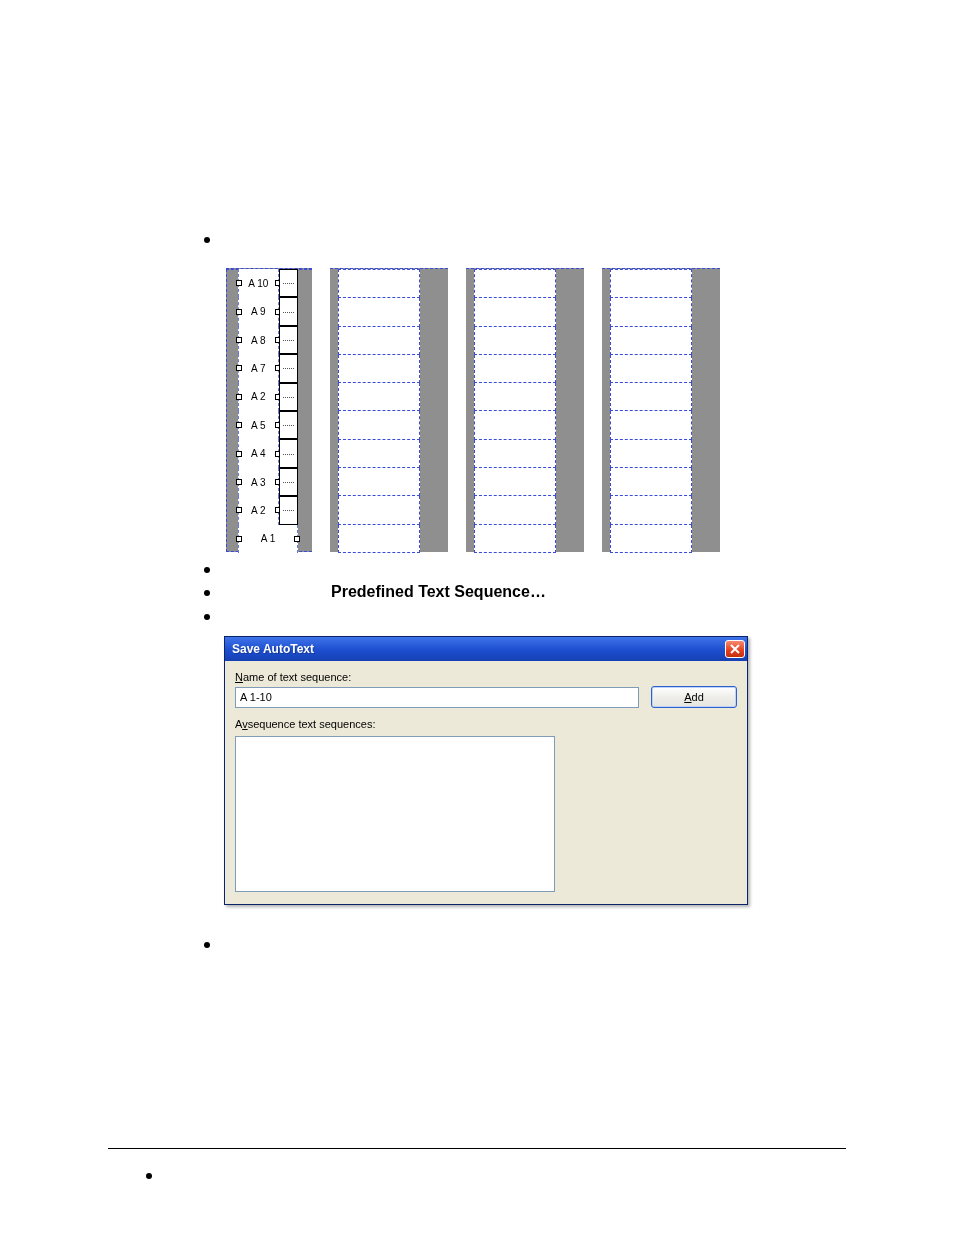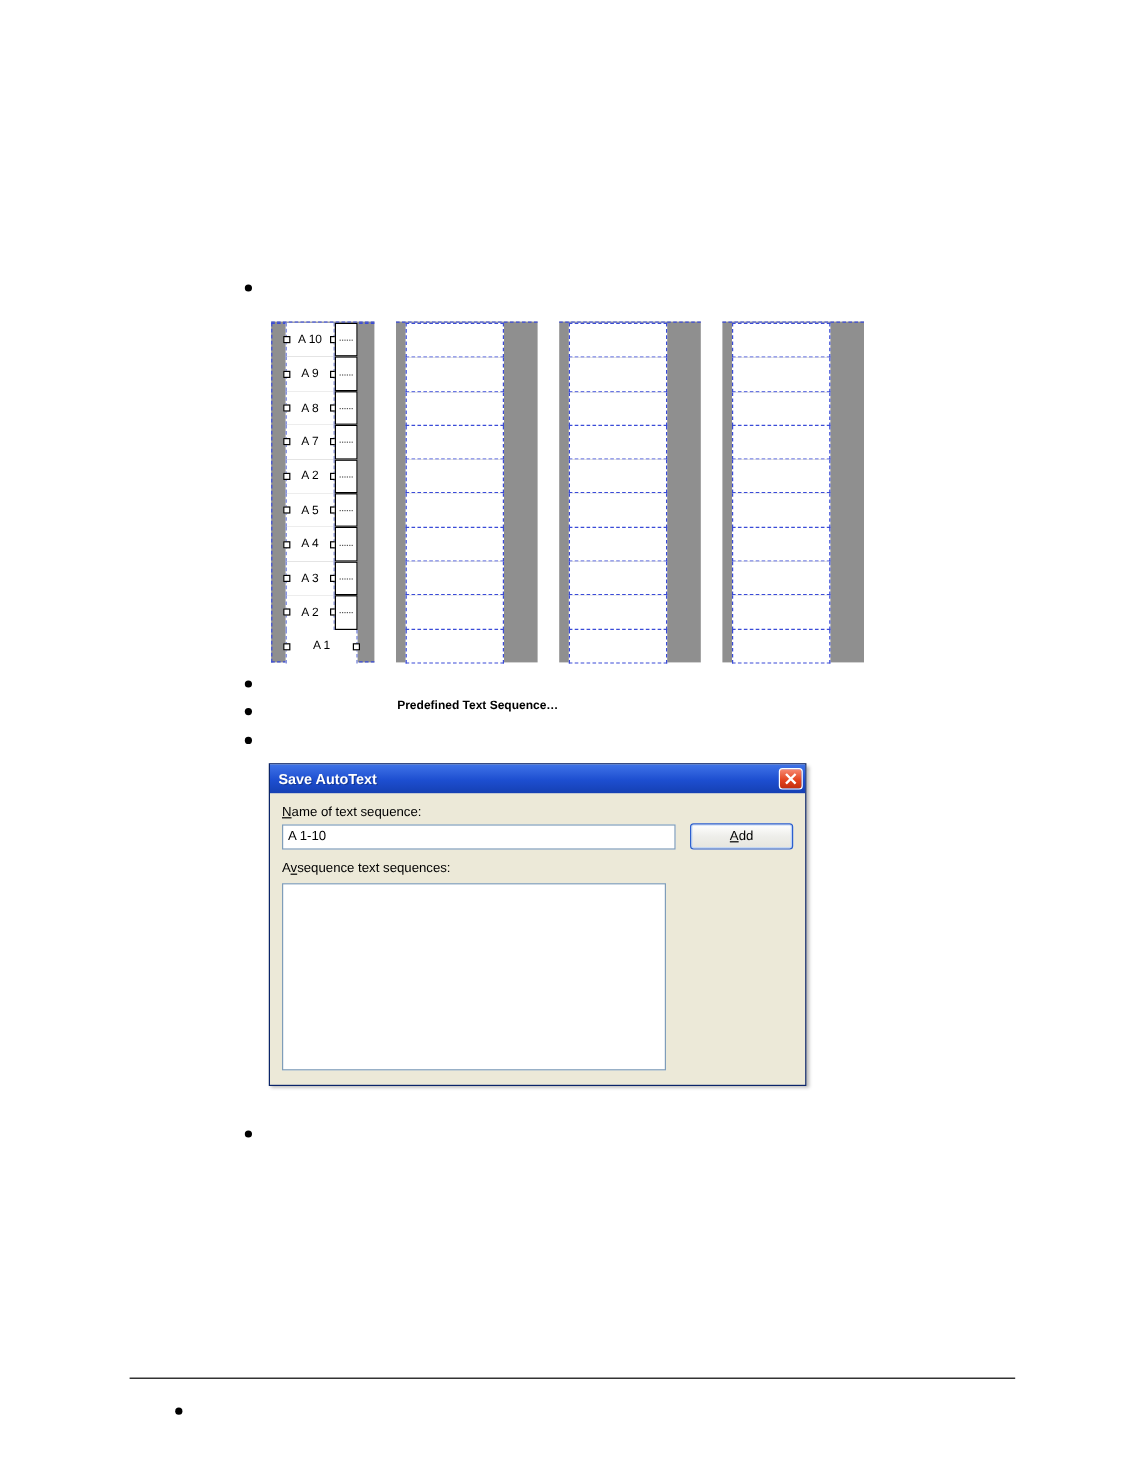--- a/index.html
+++ b/index.html
@@ -121,21 +121,21 @@
     }
     .predef-line {
       position: absolute;
     }
 
     
     .dialog {
       position: absolute;
       left: 224px;
       top: 636px;
-      width: 448px;
+      width: 524px;
       background: #ece9d8;
       border: 1px solid #0a246a;
       box-shadow: 2px 2px 3px rgba(0,0,0,0.3);
       font-family: Tahoma, Arial, sans-serif;
       font-size: 11px;
     }
     .dlg-titlebar {
       height: 24px;
       background: linear-gradient(to bottom, #3f73e8 0%, #1d4ed0 55%, #1540b3 100%);
       display: flex;
@@ -210,21 +210,21 @@
     .bottom-hr {
       position: absolute;
       left: 108px;
       right: 108px;
       top: 1148px;
       border-top: 1px solid #000;
     }
     .heading-bold {
       font-weight: 700;
       font-family: Verdana, Arial, sans-serif;
-      font-size: 10px;
+      font-size: 16px;
     }
   </style>
 </head>
 <body>
 
 <div id="bullets">
     <div class="bullet" style="left: 204px; top: 237px;"></div>
     <div class="bullet" style="left: 204px; top: 567px;"></div>
     <div class="bullet" style="left: 204px; top: 590px;"></div>
     <div class="bullet" style="left: 204px; top: 614px;"></div>

